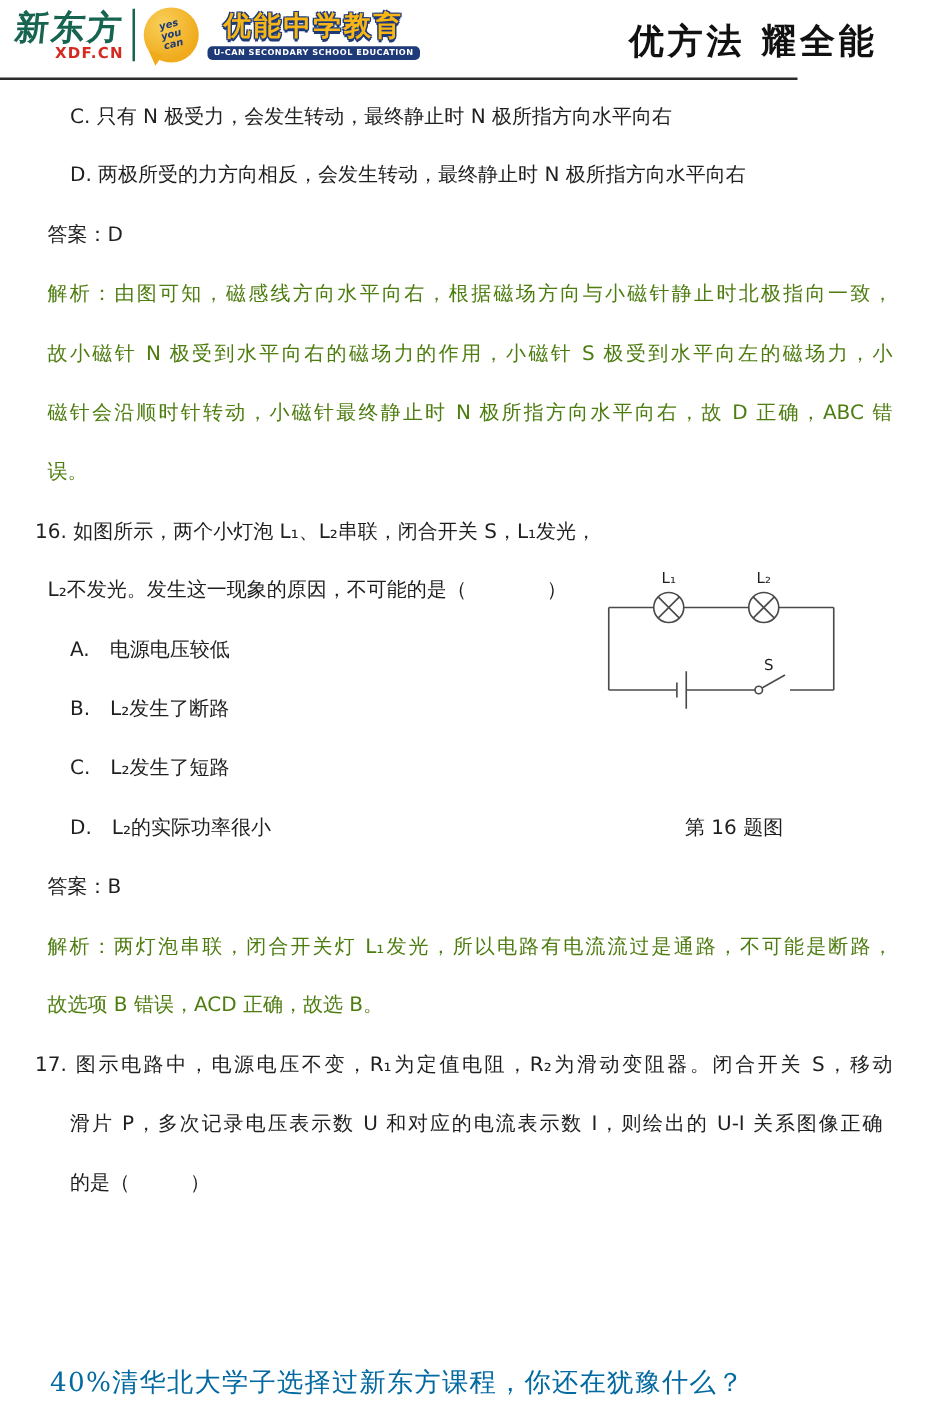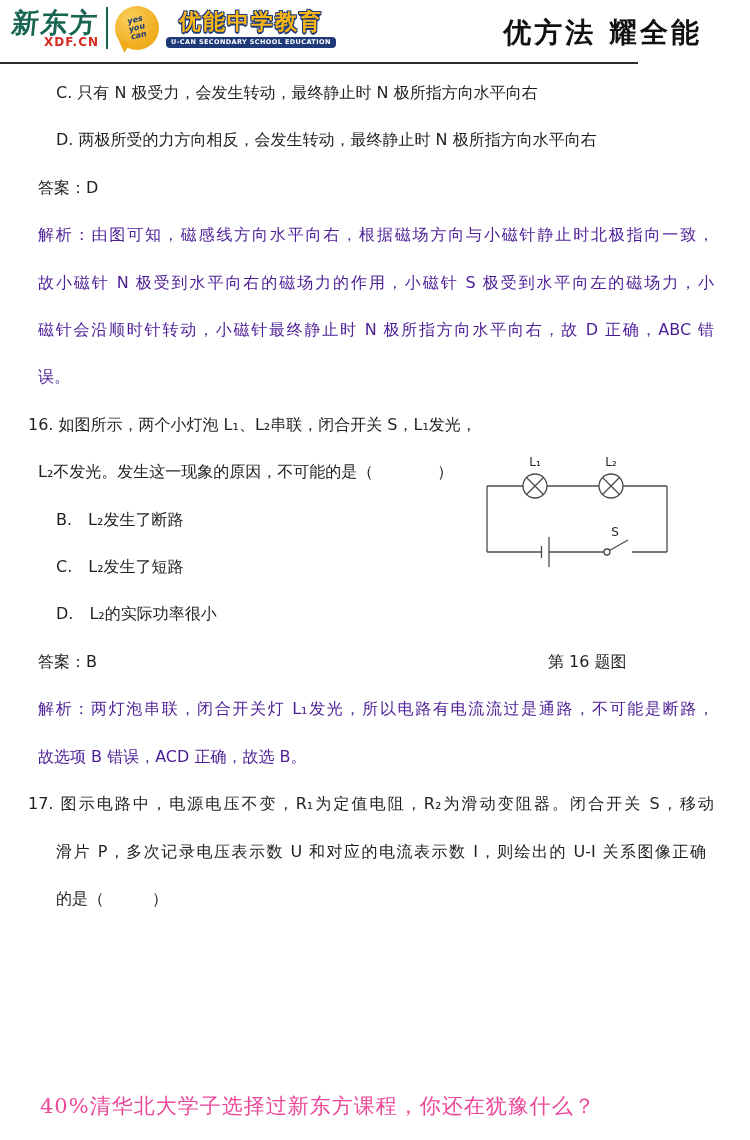--- a/index.html
+++ b/index.html
@@ -31,37 +31,37 @@
          letter-spacing:0.4px;border-radius:4px;padding:1.5px 5px;margin-top:2px;
          white-space:nowrap;}
   .slogan{position:absolute;right:48px;top:14px;font-size:28px;font-weight:700;
           letter-spacing:3px;color:#111111;}
   .rule{position:absolute;left:0;top:62px;width:638px;height:2px;background:#2b2b2b;}
 
   
   .content{position:absolute;left:0;top:64px;width:750px;}
   .line{line-height:47.4px;font-size:16px;white-space:pre;}
   .content{padding-top:5px;}
-  .blue{color:#4c1d95;}
+  .blue{color:#4d7c0f;}
   .pl28{padding-left:28px;}
   .pl38{padding-left:38px;}
   .pl64{padding-left:56px;}
   .jst{white-space:normal;text-align:justify;text-align-last:justify;}
   .w674{width:676px;}
   .w686{width:686px;}
   .w650{width:650px;}
 
   
   .figure{position:absolute;left:481px;top:450px;}
   .fig-caption{position:absolute;left:548px;top:638px;height:47px;line-height:47px;
                font-size:16px;color:#1f1f1f;}
 
   
   .footer{position:absolute;left:40px;top:1092px;font-family:"DejaVu Serif","Liberation Serif",serif;
-          font-size:21px;color:#ec4899;letter-spacing:1px;}
+          font-size:21px;color:#0369a1;letter-spacing:1px;}
 </style>
 </head>
 <body>
 
 <div class="page">
 
   <div class="header">
     <div class="logo-wrap">
       <div class="xdf-block">
         <div class="xdf-cn">新东方</div>
@@ -83,20 +83,21 @@
   <div class="content">
     <div class="line pl64">C. 只有 N 极受力，会发生转动，最终静止时 N 极所指方向水平向右</div>
     <div class="line pl64">D. 两极所受的力方向相反，会发生转动，最终静止时 N 极所指方向水平向右</div>
     <div class="line pl38">答案：D</div>
     <div class="line pl38 blue jst w674">解析：由图可知，磁感线方向水平向右，根据磁场方向与小磁针静止时北极指向一致，</div>
     <div class="line pl38 blue jst w674">故小磁针 N 极受到水平向右的磁场力的作用，小磁针 S 极受到水平向左的磁场力，小</div>
     <div class="line pl38 blue jst w674">磁针会沿顺时针转动，小磁针最终静止时 N 极所指方向水平向右，故 D 正确，ABC 错</div>
     <div class="line pl38 blue">误。</div>
     <div class="line pl28">16. 如图所示，两个小灯泡 L₁、L₂串联，闭合开关 S，L₁发光，</div>
     <div class="line pl38">L₂不发光。发生这一现象的原因，不可能的是（　　　　）</div>
+    <div class="line pl64">A.　电源电压较低</div>
     <div class="line pl64">B.　L₂发生了断路</div>
     <div class="line pl64">C.　L₂发生了短路</div>
     <div class="line pl64">D.　L₂的实际功率很小</div>
     <div class="line pl38">答案：B</div>
     <div class="line pl38 blue jst w674">解析：两灯泡串联，闭合开关灯 L₁发光，所以电路有电流流过是通路，不可能是断路，</div>
     <div class="line pl38 blue">故选项 B 错误，ACD 正确，故选 B。</div>
     <div class="line pl28 jst w686">17. 图示电路中，电源电压不变，R₁为定值电阻，R₂为滑动变阻器。闭合开关 S，移动</div>
     <div class="line pl64 jst w650">滑片 P，多次记录电压表示数 U 和对应的电流表示数 I，则绘出的 U-I 关系图像正确</div>
     <div class="line pl64">的是（　　　）</div>
   </div>

